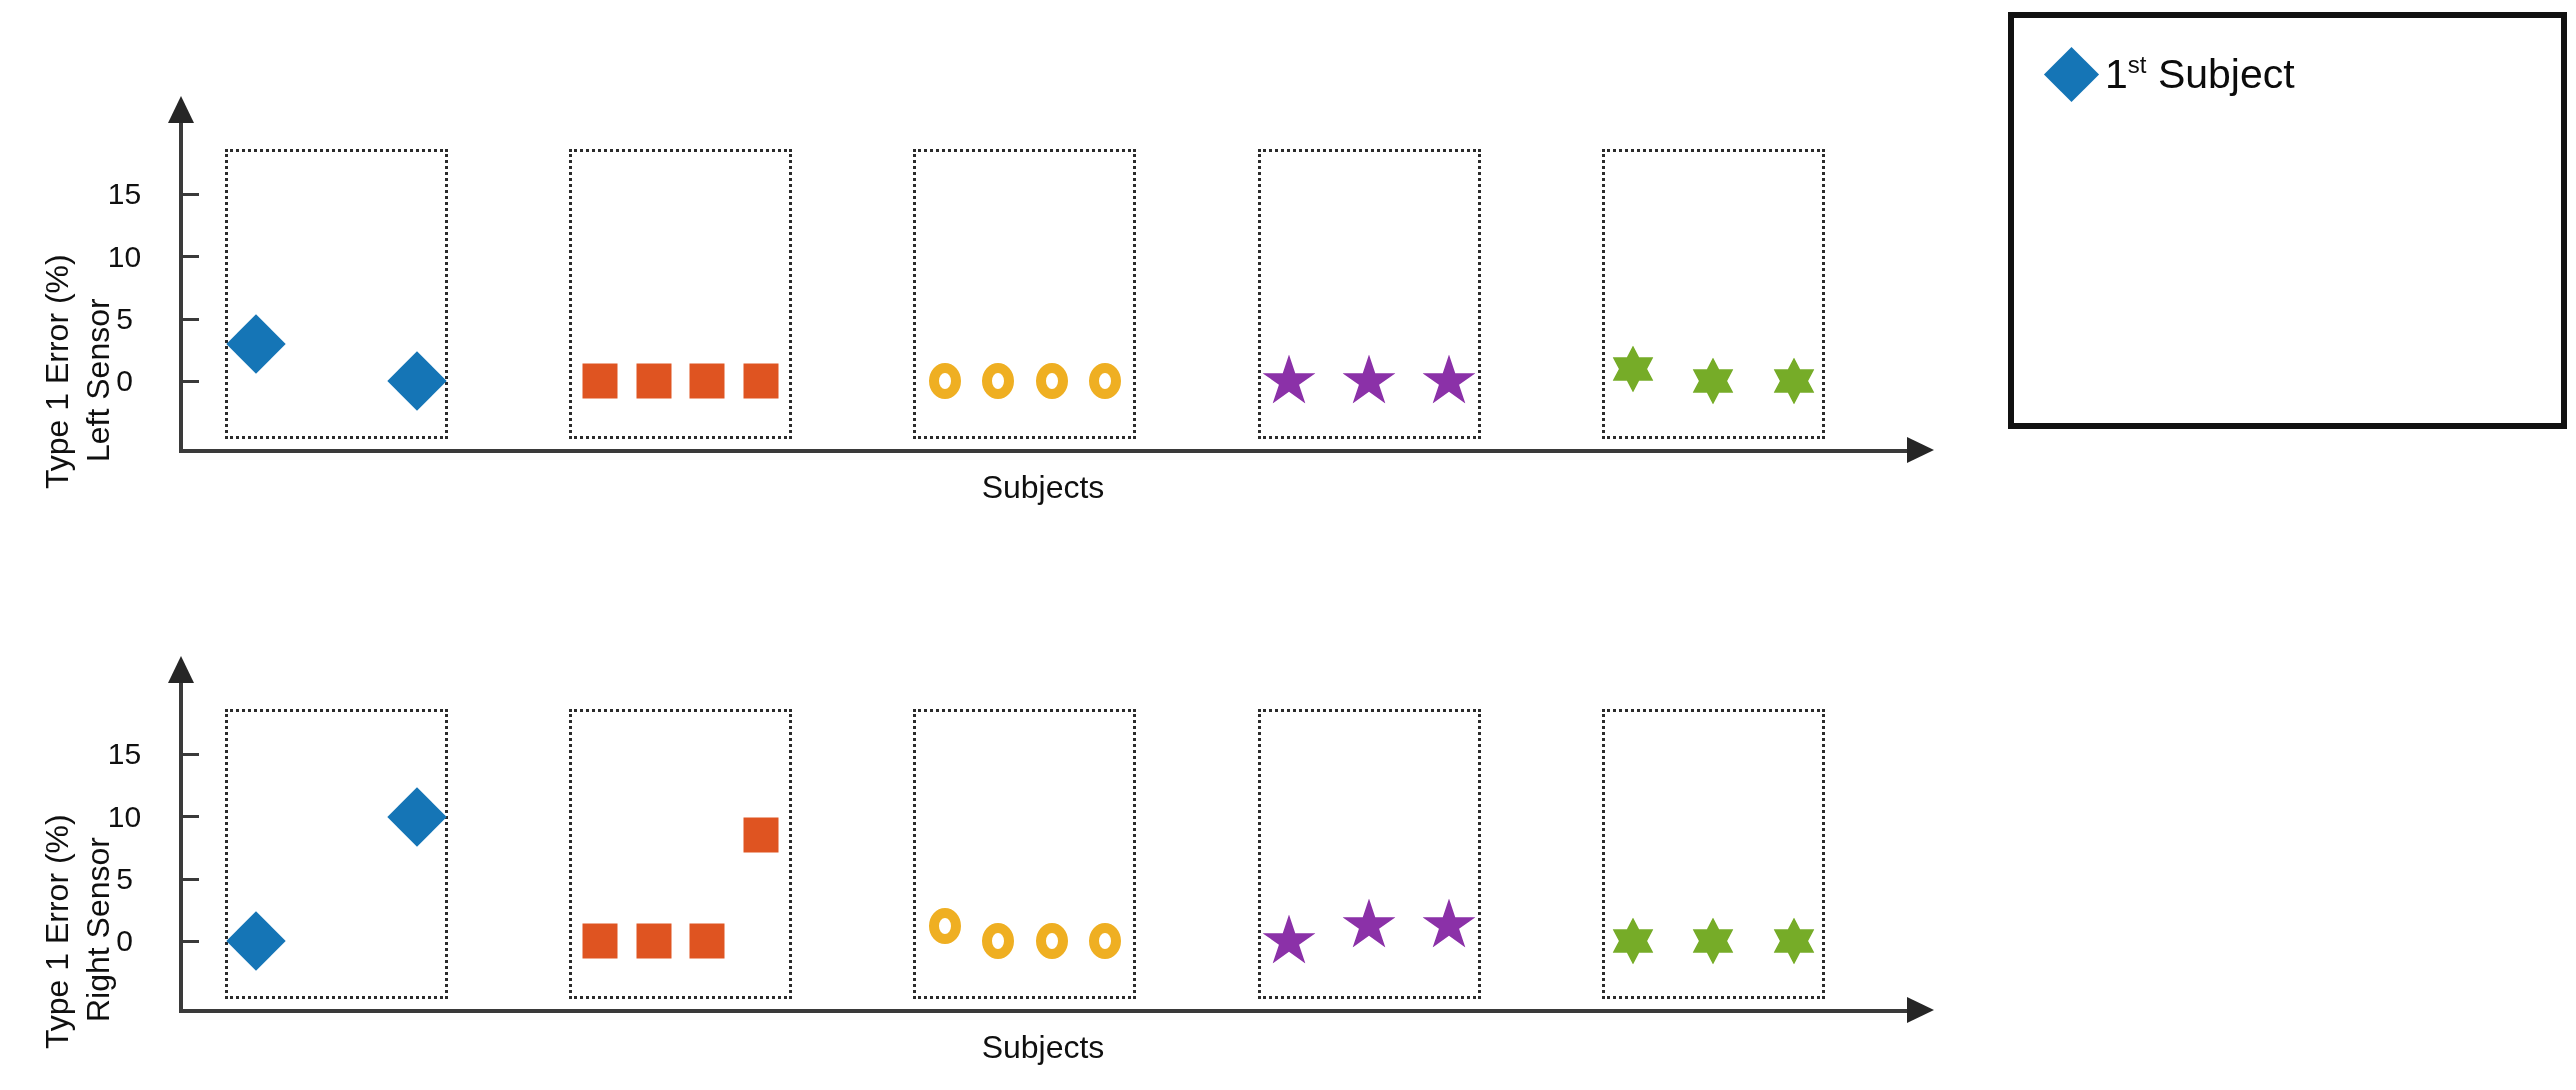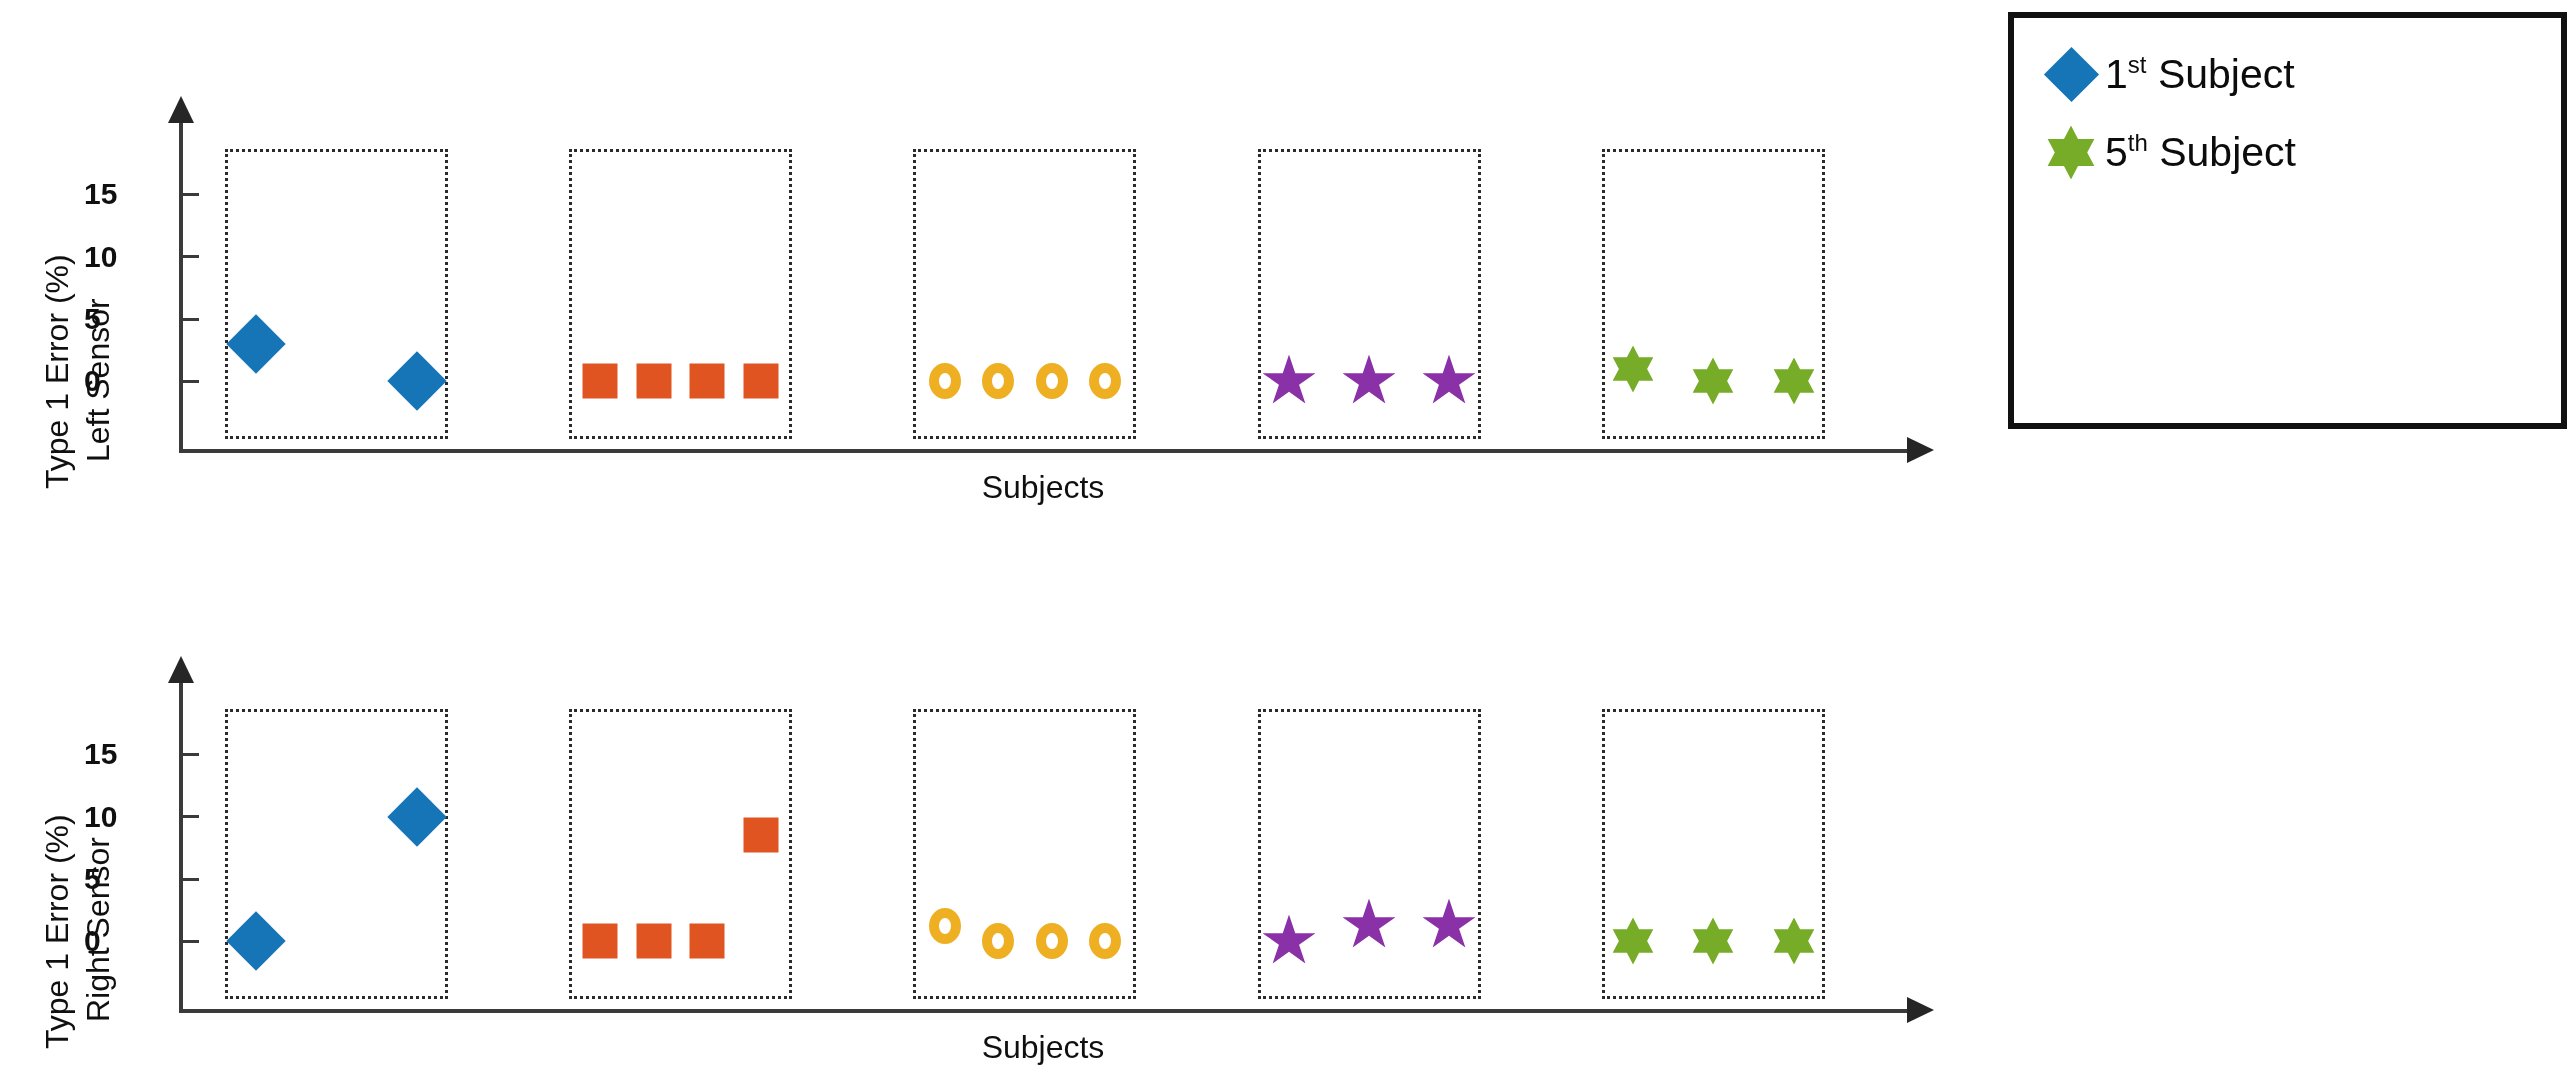--- a/index.html
+++ b/index.html
@@ -83,25 +83,24 @@
   }
 
   .ytick-mark {
     position: absolute;
     width: 20px;
     height: 3.4px;
     background: #3a3a3a;
   }
   .ytick-label {
     position: absolute;
-    text-align: left;
+    text-align: center;
     font-size: 30px;
     color: #101010;
     transform: translateY(-50%);
-    font-weight: bold;
   }
 
   .xtitle {
     position: absolute;
     font-size: 32px;
     color: #101010;
     text-align: center;
   }
 
   
@@ -310,22 +309,16 @@
       </div>
   </div>
 
   <div id="legend">
       <div class="legend-row">
         <div class="legend-swatch">
           <div class="lg-diamond" style="background: rgb(21, 117, 182);"></div>
         </div>
         <div class="legend-label"><span>1</span><sup>st</sup><span> Subject</span></div>
       </div>
-      <div class="legend-row">
-        <div class="legend-swatch">
-          <div class="lg-star6" style="background: rgb(118, 172, 40);"></div>
-        </div>
-        <div class="legend-label"><span>5</span><sup>th</sup><span> Subject</span></div>
-      </div>
     </div>
 
 </div>
 
 
 </body></html>

